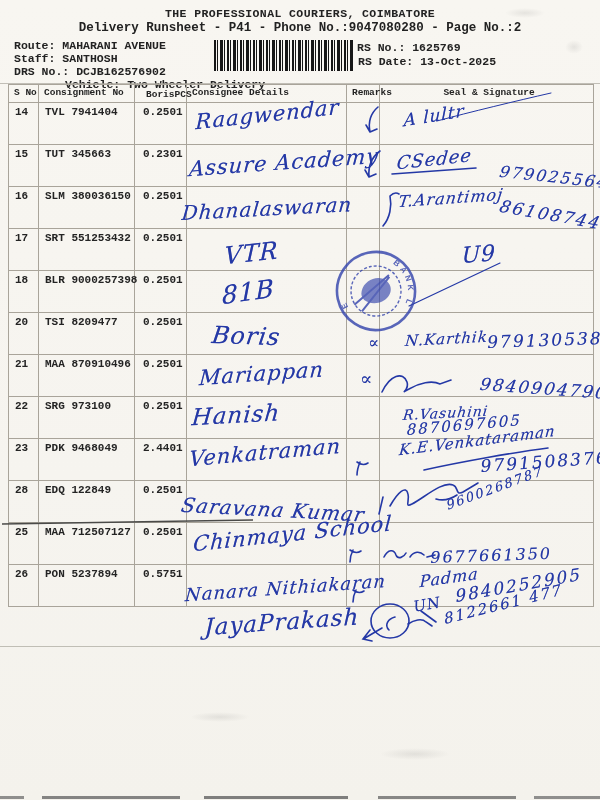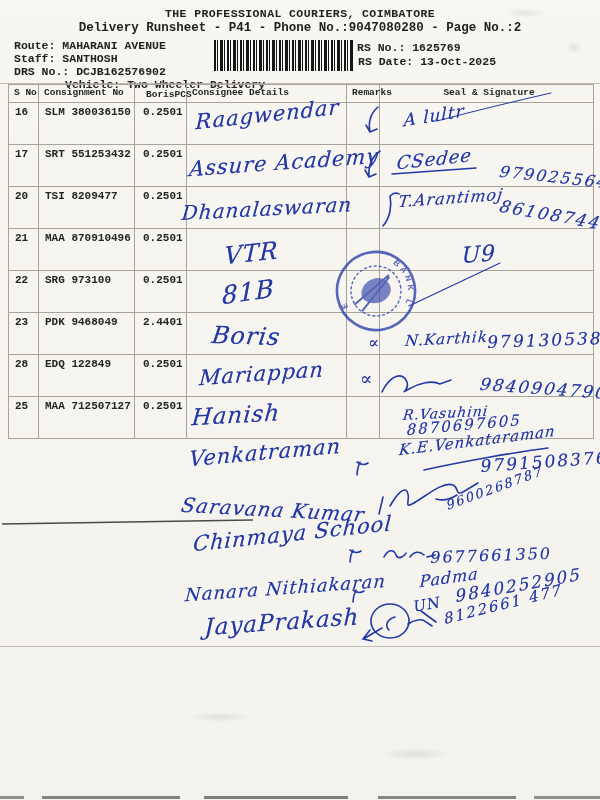--- a/index.html
+++ b/index.html
@@ -93,20 +93,54 @@
               <span>Boris</span>
               <span>PCS</span>
             </div>
           </th>
       <th>Consignee Details</th>
       <th>Remarks</th>
       <th style="text-align:center">Seal &amp; Signature</th>
     </tr>
     <tr>
           <td>
+            <div class="pad">14</div>
+          </td>
+          <td>
+            <div class="pad">TVL 7941404</div>
+          </td>
+          <td>
+            <div class="wp">
+              <span>0.250</span>
+              <span>1</span>
+            </div>
+          </td>
+          <td></td>
+          <td></td>
+          <td></td>
+        </tr>
+    <tr>
+          <td>
+            <div class="pad">15</div>
+          </td>
+          <td>
+            <div class="pad">TUT 345663</div>
+          </td>
+          <td>
+            <div class="wp">
+              <span>0.230</span>
+              <span>1</span>
+            </div>
+          </td>
+          <td></td>
+          <td></td>
+          <td></td>
+        </tr>
+    <tr>
+          <td>
             <div class="pad">16</div>
           </td>
           <td>
             <div class="pad">SLM 380036150</div>
           </td>
           <td>
             <div class="wp">
               <span>0.250</span>
               <span>1</span>
             </div>
@@ -127,20 +161,37 @@
               <span>0.250</span>
               <span>1</span>
             </div>
           </td>
           <td></td>
           <td></td>
           <td></td>
         </tr>
     <tr>
           <td>
+            <div class="pad">18</div>
+          </td>
+          <td>
+            <div class="pad">BLR 9000257398</div>
+          </td>
+          <td>
+            <div class="wp">
+              <span>0.250</span>
+              <span>1</span>
+            </div>
+          </td>
+          <td></td>
+          <td></td>
+          <td></td>
+        </tr>
+    <tr>
+          <td>
             <div class="pad">20</div>
           </td>
           <td>
             <div class="pad">TSI 8209477</div>
           </td>
           <td>
             <div class="wp">
               <span>0.250</span>
               <span>1</span>
             </div>
@@ -220,20 +271,37 @@
     <tr>
           <td>
             <div class="pad">25</div>
           </td>
           <td>
             <div class="pad">MAA 712507127</div>
           </td>
           <td>
             <div class="wp">
               <span>0.250</span>
+              <span>1</span>
+            </div>
+          </td>
+          <td></td>
+          <td></td>
+          <td></td>
+        </tr>
+    <tr>
+          <td>
+            <div class="pad">26</div>
+          </td>
+          <td>
+            <div class="pad">PON 5237894</div>
+          </td>
+          <td>
+            <div class="wp">
+              <span>0.575</span>
               <span>1</span>
             </div>
           </td>
           <td></td>
           <td></td>
           <td></td>
         </tr>
   </tbody>
     </table>
 

